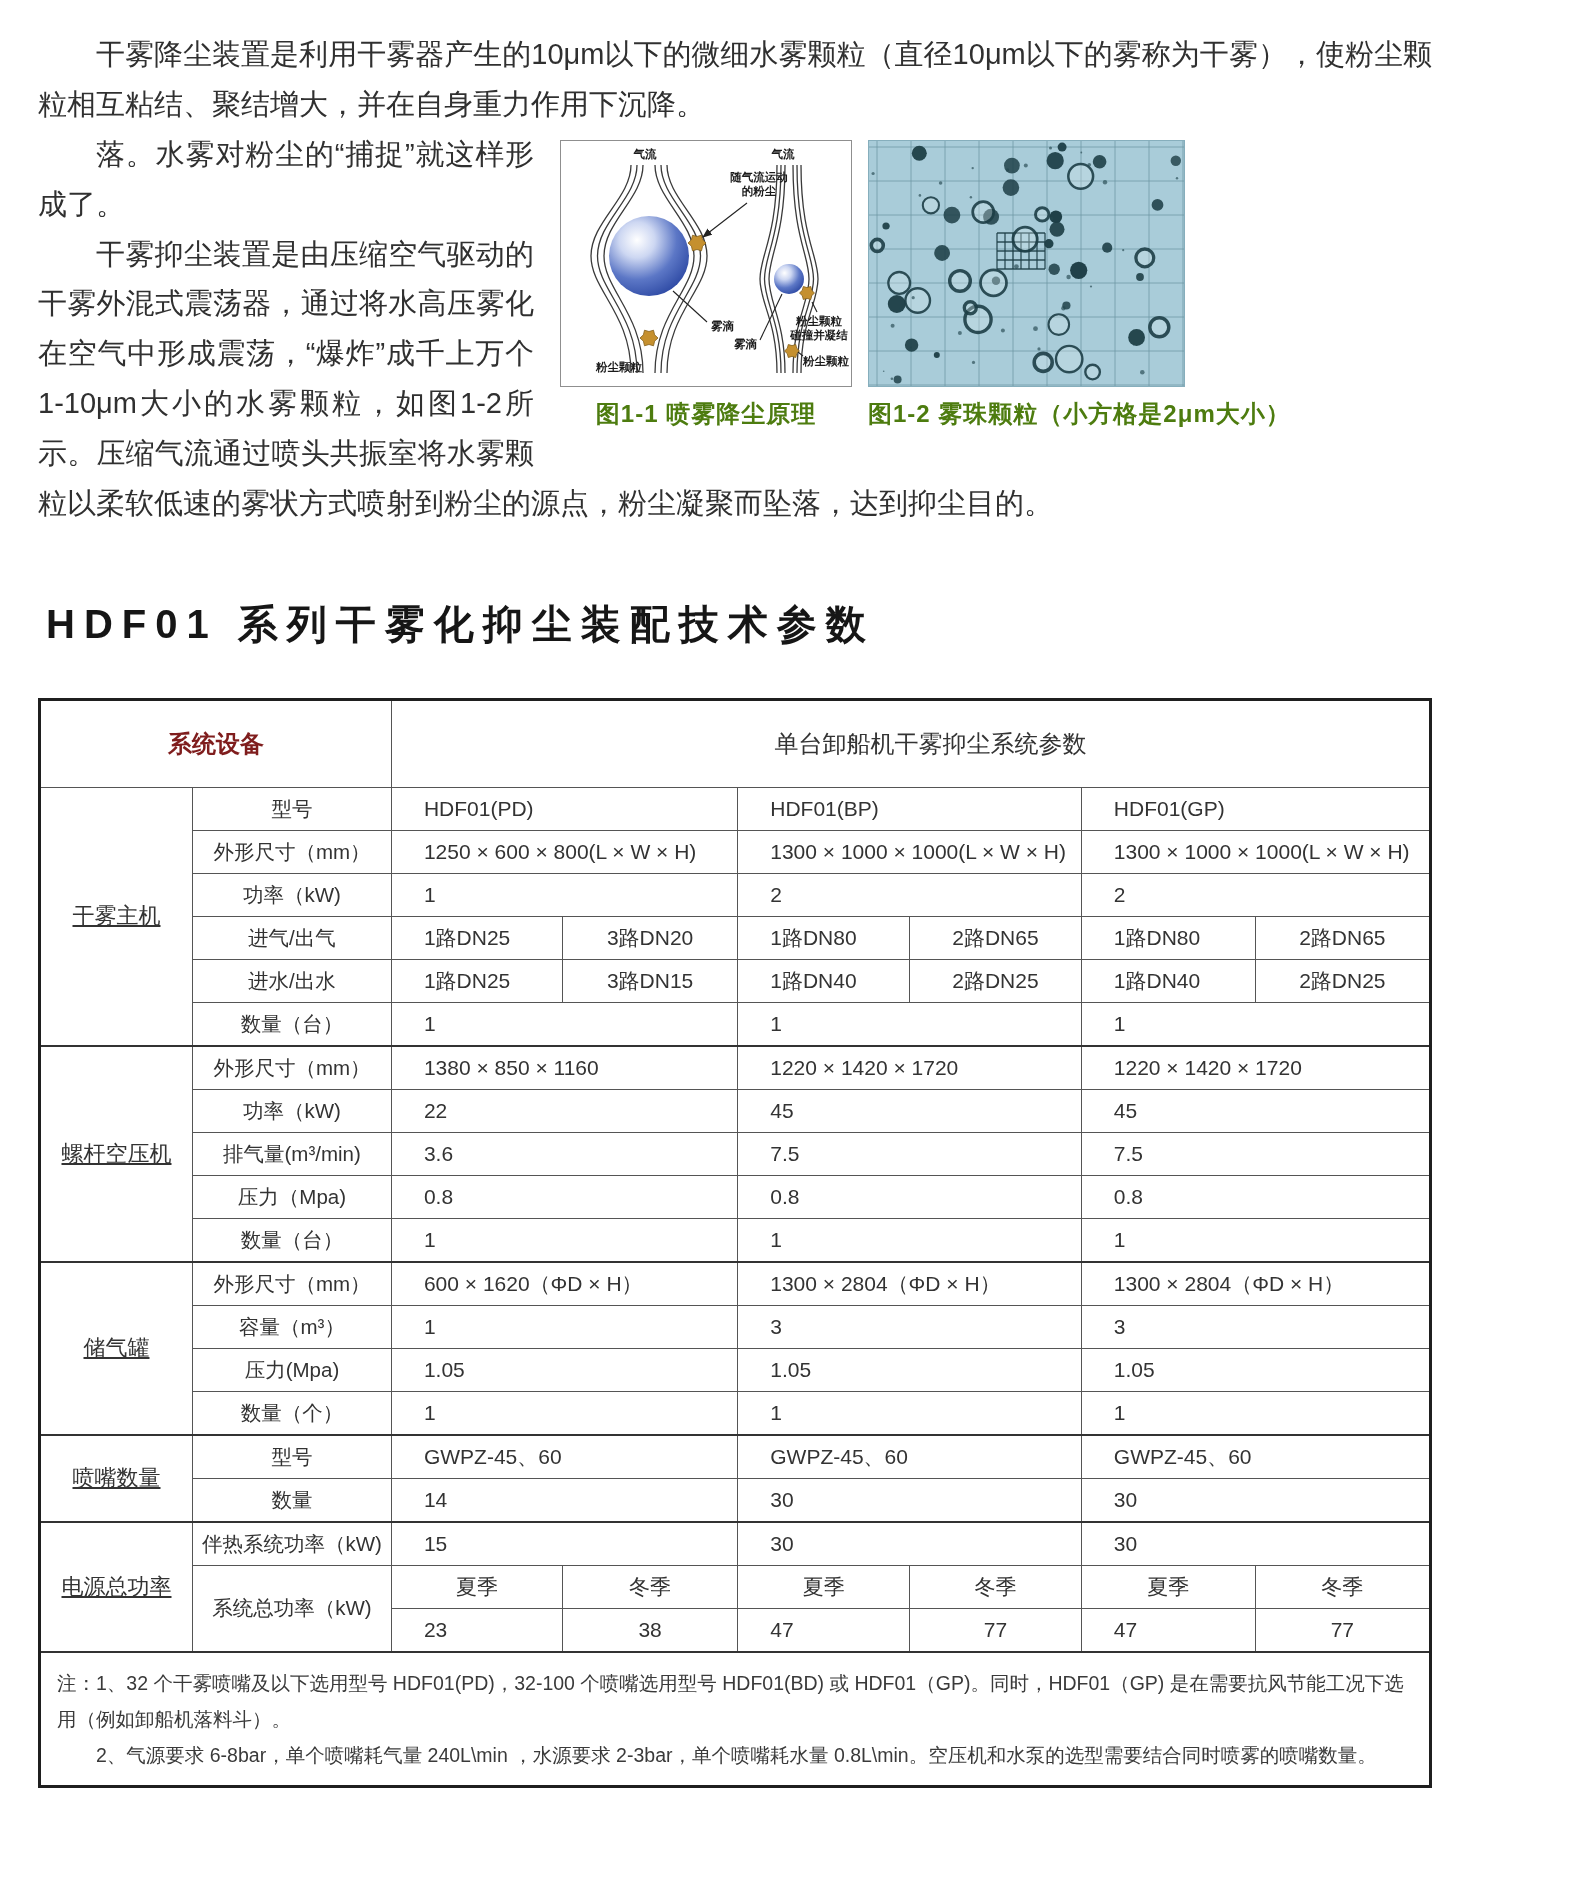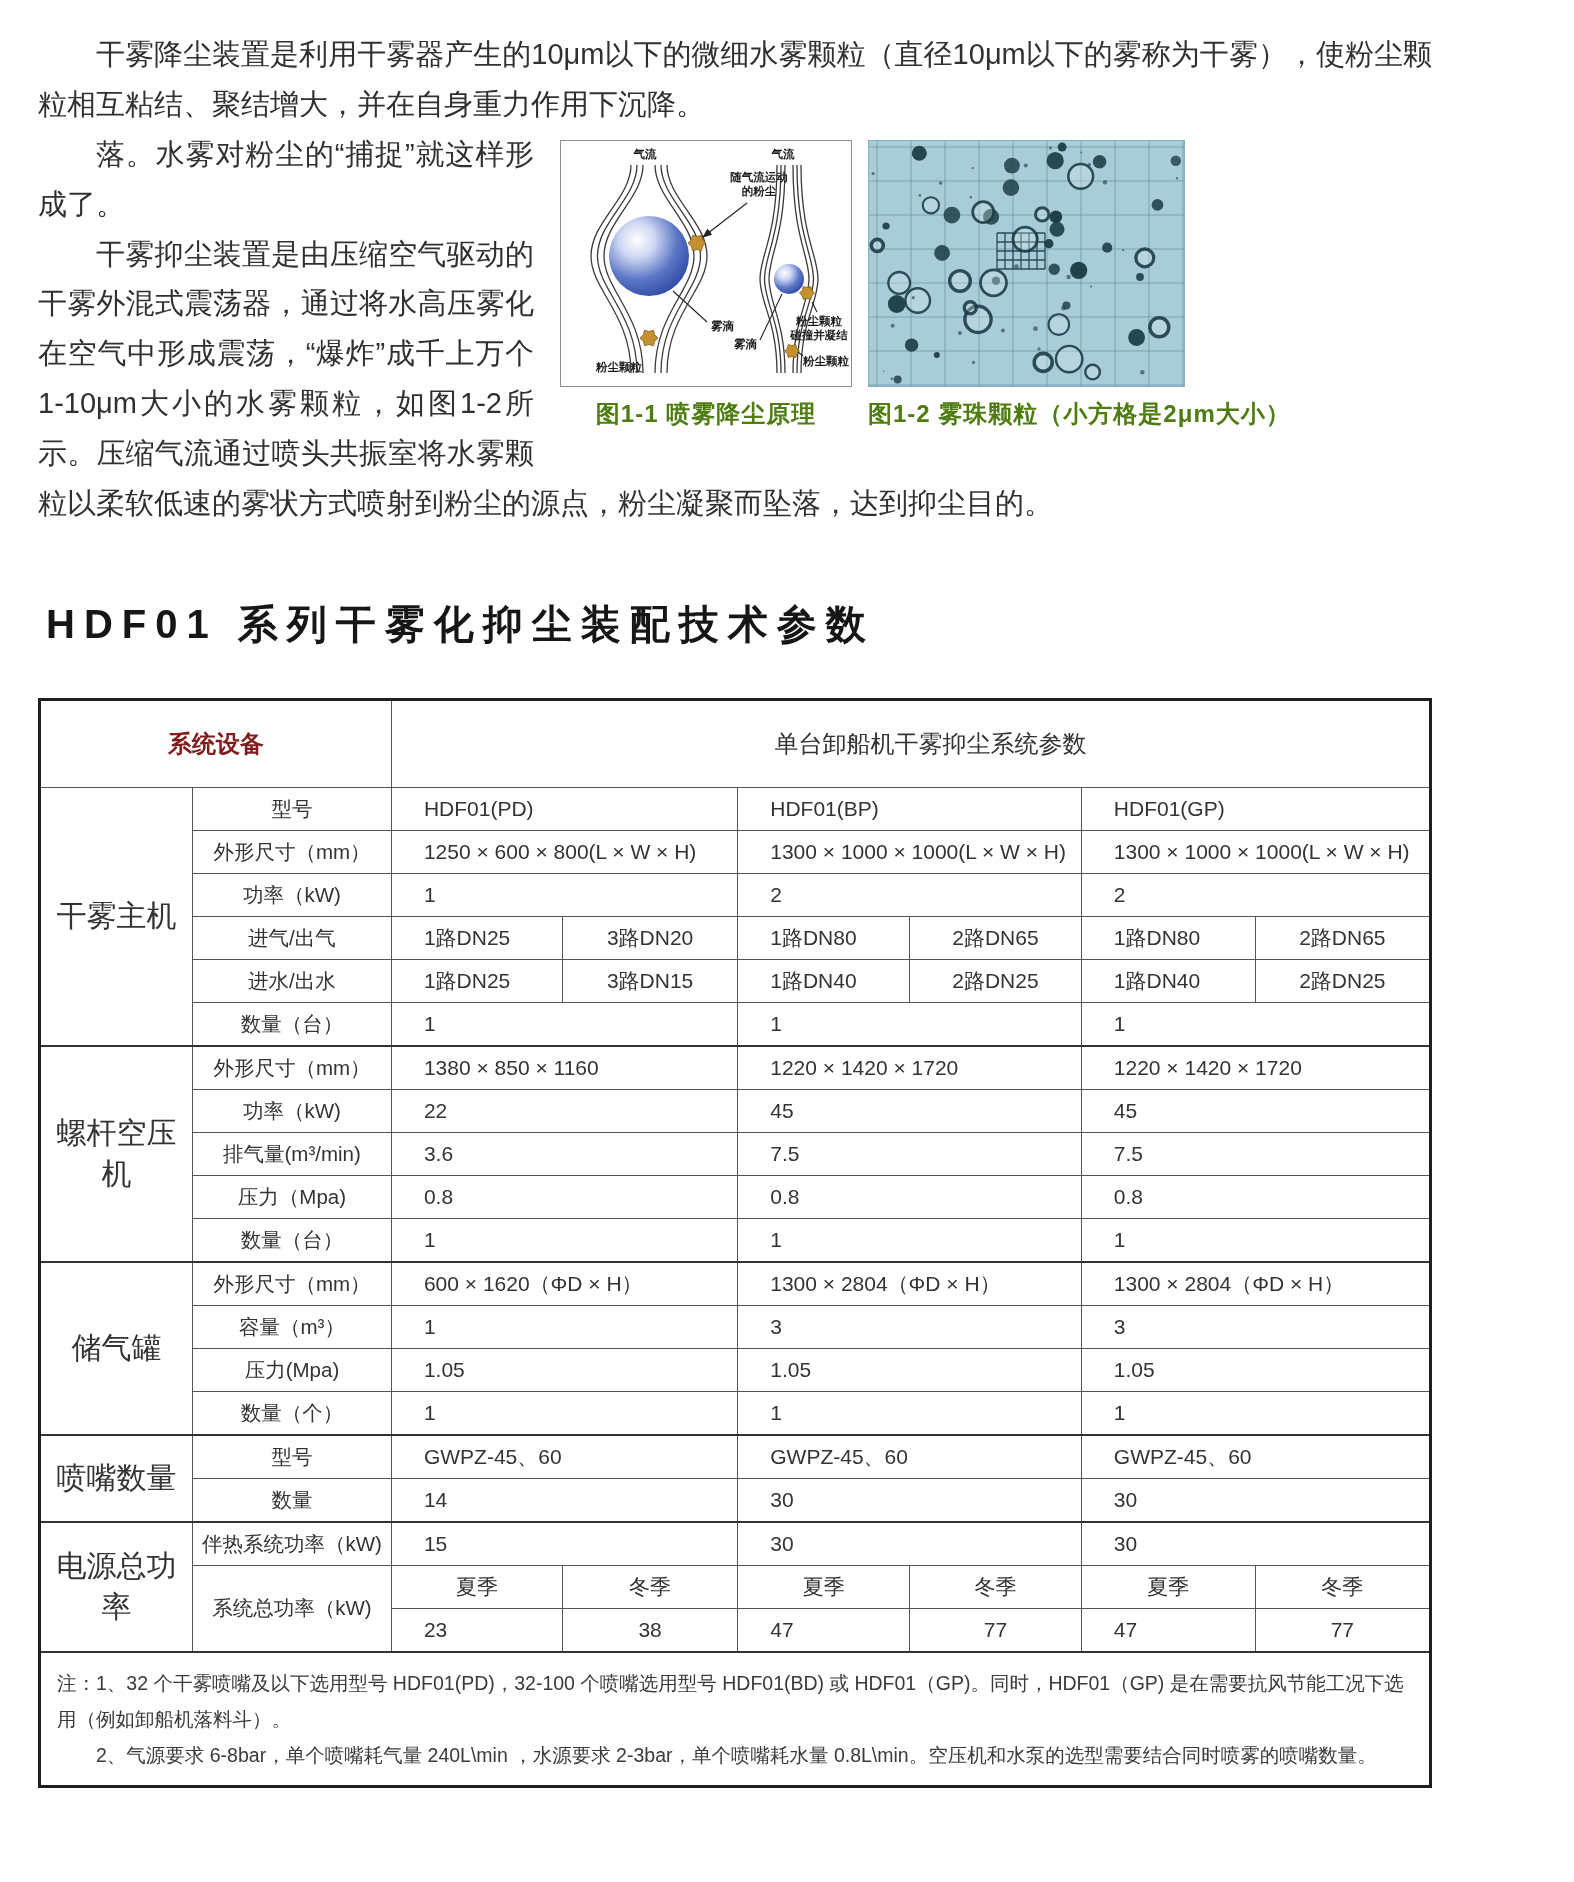--- a/index.html
+++ b/index.html
@@ -38,21 +38,21 @@
     width:100%;border-collapse:collapse;table-layout:fixed;
     border:3px solid #1f1f1f;color:#333;
   }
   .params td{
     border:1px solid #555;height:38px;font-size:21px;
     padding:2px 6px;overflow:hidden;vertical-align:middle;
   }
   .params tr.hdr td{height:82px;}
   .params td.ghead{font-weight:700;font-size:24px;text-align:center;color:#7f1d1d;}
   .params td.thead-title{font-size:24px;text-align:center;padding-left:46px;color:#333;}
-  .params td.g{text-align:center;font-size:30px;}
+  .params td.g{text-align:center;font-size:22px;text-decoration:underline;}
   .params td.p{text-align:center;padding:2px 2px;font-size:20.5px;}
   .params td.v{text-align:left;padding-left:32px;}
   .params td.c{text-align:center;}
   .params tr.sec td{border-top:2px solid #333;}
   .params td.note{
     font-size:19.5px;line-height:1.85;white-space:pre-line;text-align:left;
     padding:12px 16px;height:auto;border-top:2px solid #333;color:#3a3a3a;
   }
 </style>
 </head>

